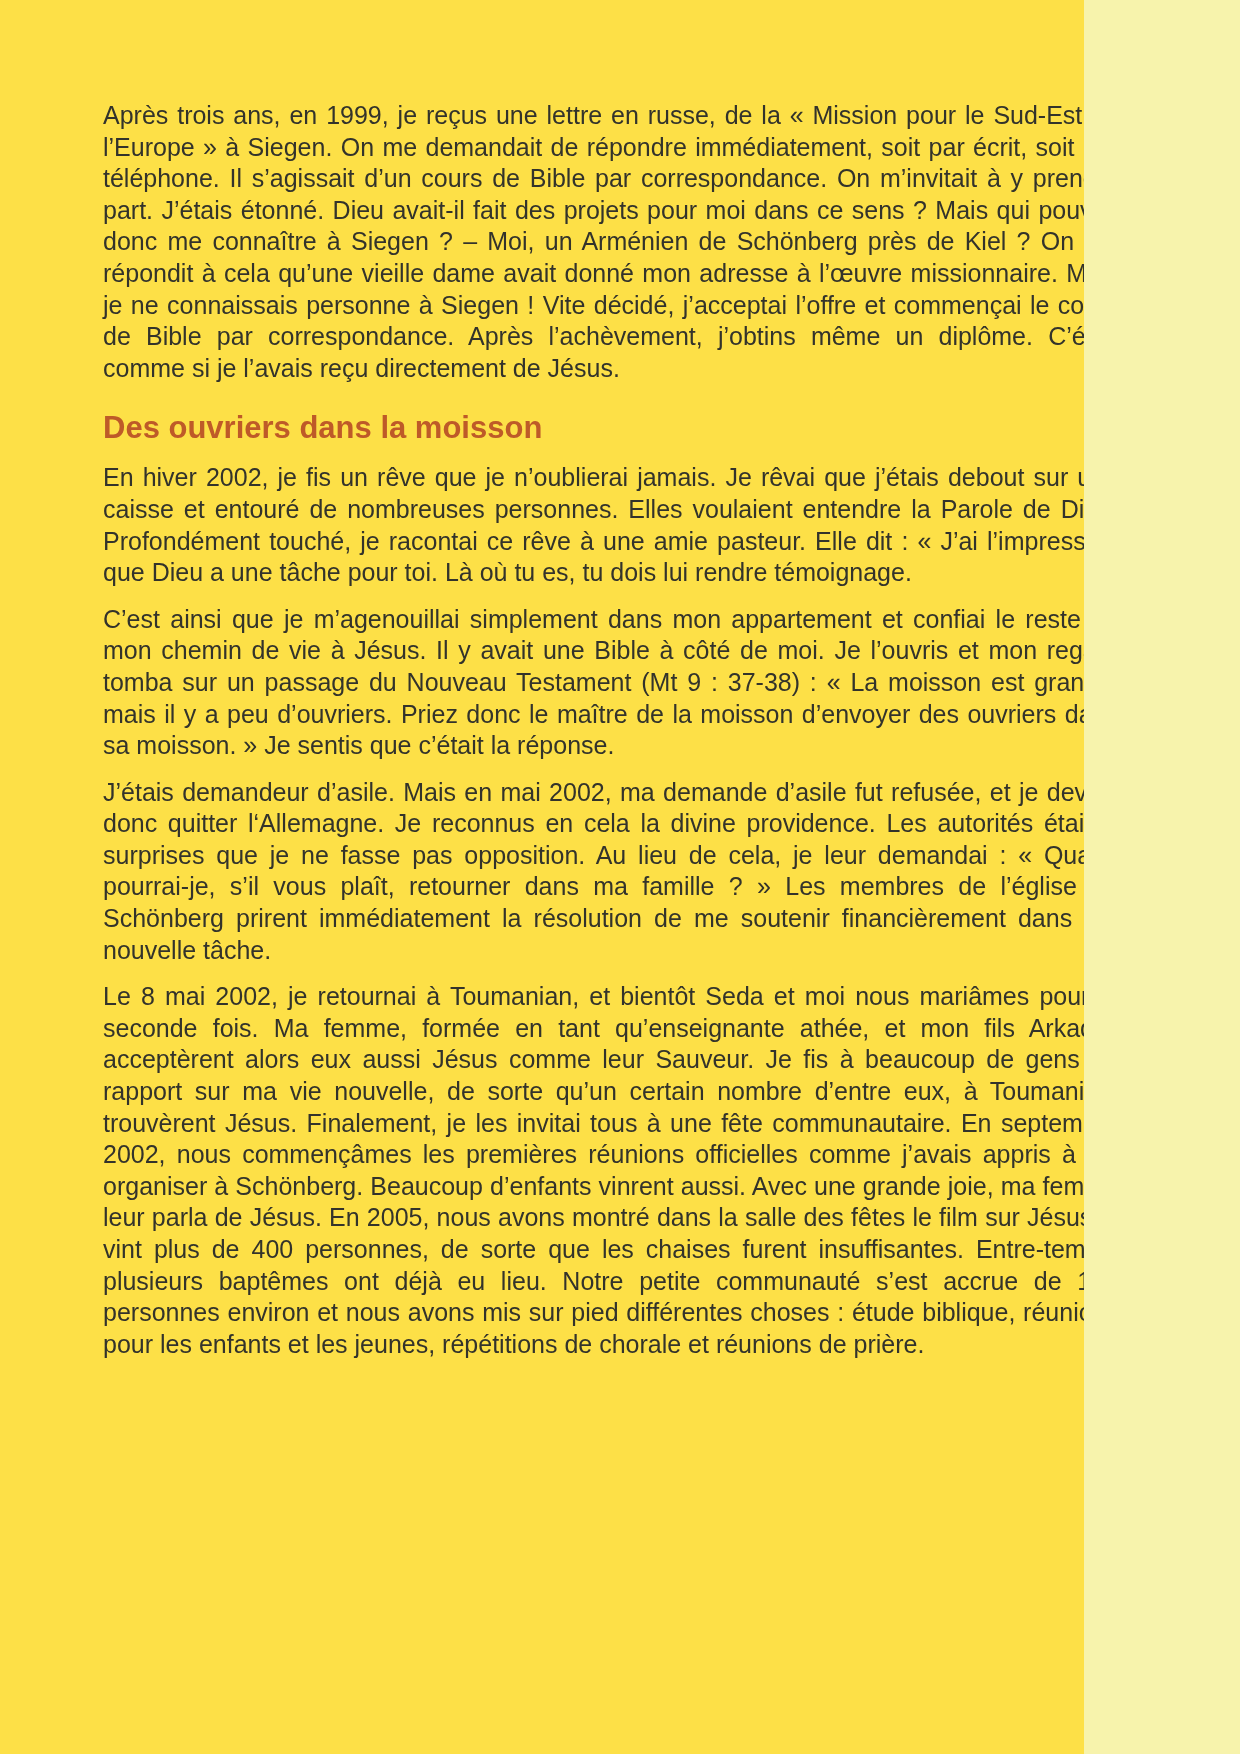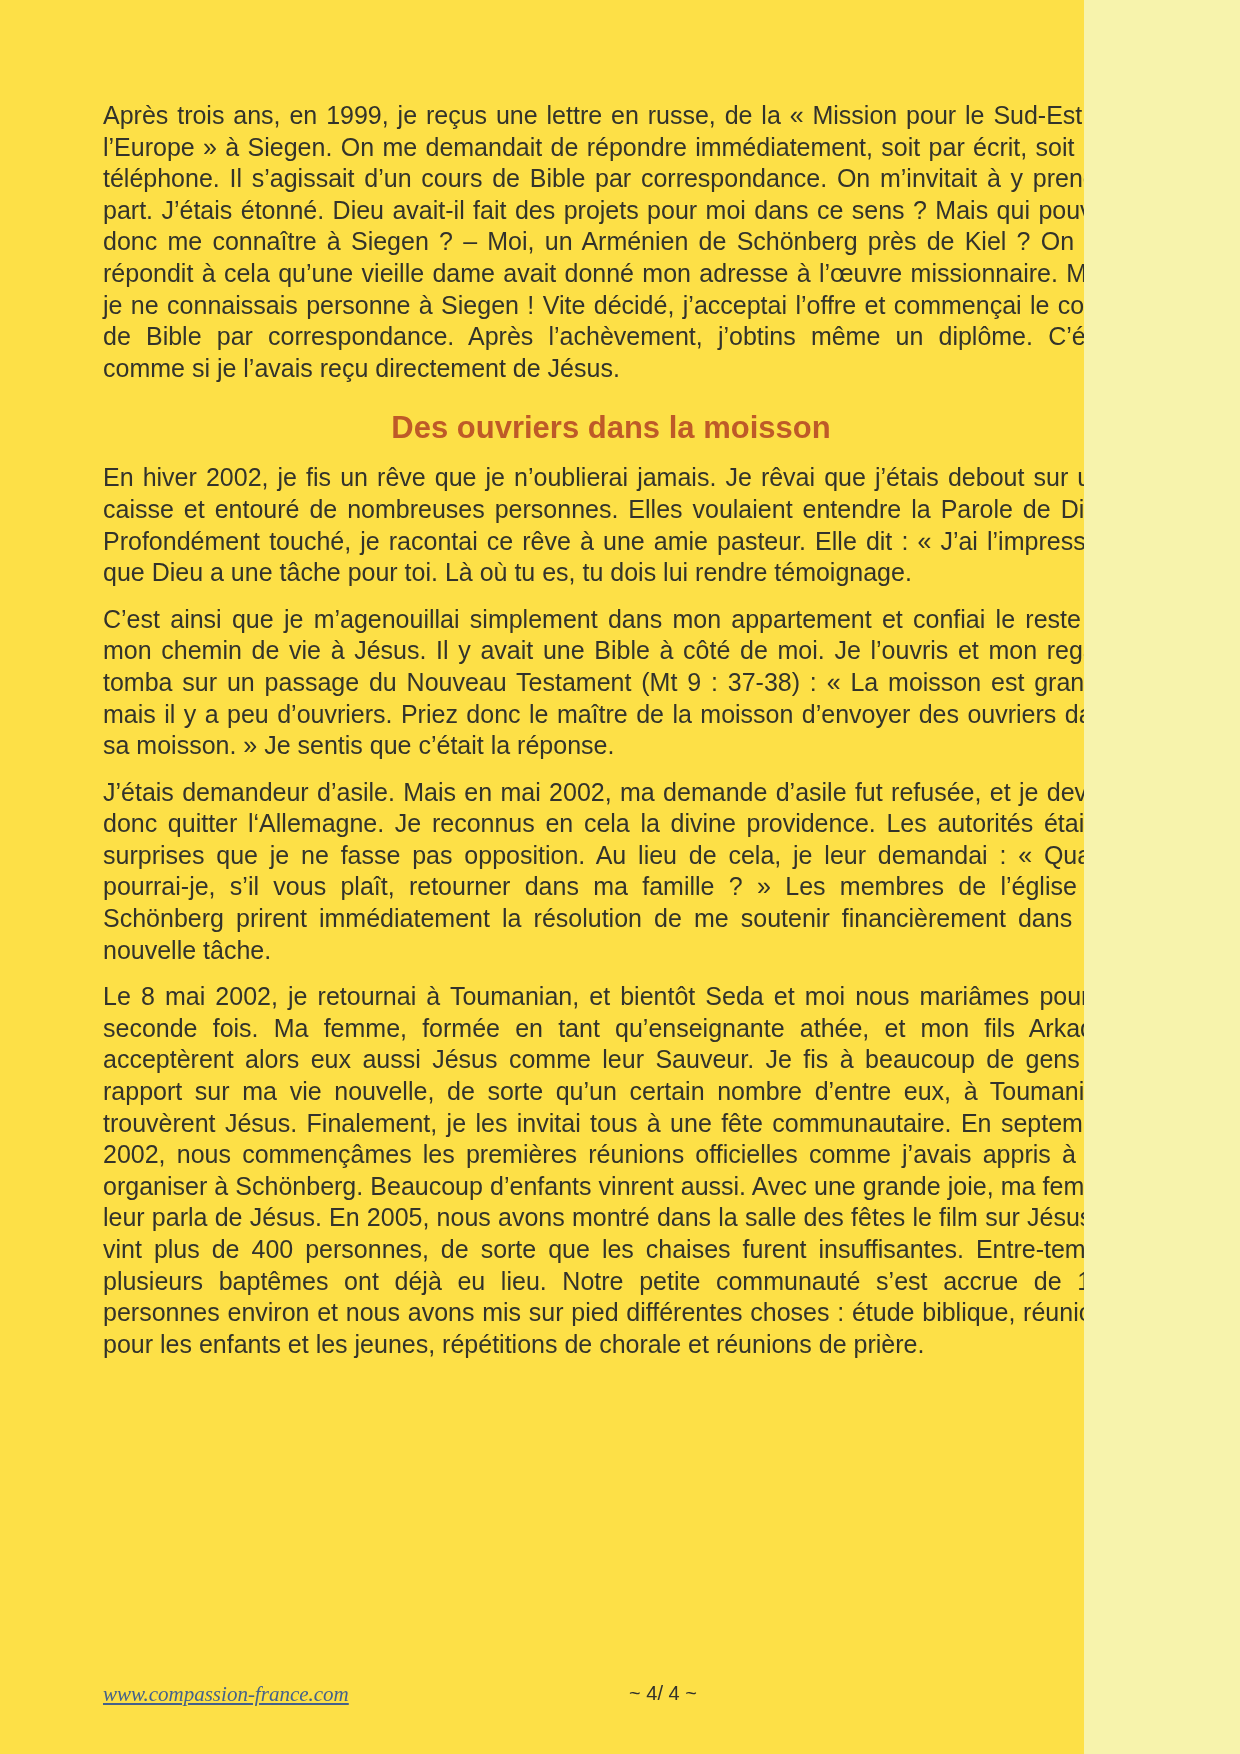--- a/index.html
+++ b/index.html
@@ -31,21 +31,21 @@
     line-height: 31.6px;
     color: #33332b;
     text-align: justify;
   }
   .heading {
     margin: 27px 0 17px 0;
     font-size: 31px;
     line-height: 34px;
     font-weight: bold;
     color: #be5a28;
-    text-align: center;
+    text-align: left;
   }
   .footer {
     position: absolute;
     left: 103px;
     top: 1682px;
     width: 1016px;
     height: 30px;
   }
   .footer-link {
     position: absolute;
@@ -80,17 +80,13 @@
     <p class="para">En hiver 2002, je fis un rêve que je n’oublierai jamais. Je rêvai que j’étais debout sur une caisse et entouré de nombreuses personnes. Elles voulaient entendre la Parole de Dieu. Profondément touché, je racontai ce rêve à une amie pasteur. Elle dit&nbsp;: «&nbsp;J’ai l’impression que Dieu a une tâche pour toi. Là où tu es, tu dois lui rendre témoignage.</p>
 
     <p class="para">C’est ainsi que je m’agenouillai simplement dans mon appartement et confiai le reste de mon chemin de vie à Jésus. Il y avait une Bible à côté de moi. Je l’ouvris et mon regard tomba sur un passage du Nouveau Testament (Mt 9&nbsp;: 37-38)&nbsp;: «&nbsp;La moisson est grande, mais il y a peu d’ouvriers. Priez donc le maître de la moisson d’envoyer des ouvriers dans sa moisson.&nbsp;» Je sentis que c’était la réponse.</p>
 
     <p class="para">J’étais demandeur d’asile. Mais en mai 2002, ma demande d’asile fut refusée, et je devais donc quitter l‘Allemagne. Je reconnus en cela la divine providence. Les autorités étaient surprises que je ne fasse pas opposition. Au lieu de cela, je leur demandai&nbsp;: «&nbsp;Quand pourrai-je, s’il vous plaît, retourner dans ma famille&nbsp;?&nbsp;» Les membres de l’église de Schönberg prirent immédiatement la résolution de me soutenir financièrement dans ma nouvelle tâche.</p>
 
     <p class="para">Le 8 mai 2002, je retournai à Toumanian, et bientôt Seda et moi nous mariâmes pour la seconde fois. Ma femme, formée en tant qu’enseignante athée, et mon fils Arkadik, acceptèrent alors eux aussi Jésus comme leur Sauveur. Je fis à beaucoup de gens un rapport sur ma vie nouvelle, de sorte qu’un certain nombre d’entre eux, à Toumanian, trouvèrent Jésus. Finalement, je les invitai tous à une fête communautaire. En septembre 2002, nous commençâmes les premières réunions officielles comme j’avais appris à les organiser à Schönberg. Beaucoup d’enfants vinrent aussi. Avec une grande joie, ma femme leur parla de Jésus. En 2005, nous avons montré dans la salle des fêtes le film sur Jésus. Il vint plus de 400 personnes, de sorte que les chaises furent insuffisantes. Entre-temps, plusieurs baptêmes ont déjà eu lieu. Notre petite communauté s’est accrue de 100 personnes environ et nous avons mis sur pied différentes choses&nbsp;: étude biblique, réunions pour les enfants et les jeunes, répétitions de chorale et réunions de prière.</p>
 
   </div>
 
-  <div class="footer">
-    <a class="footer-link" href="#">www.compassion-france.com</a>
-    <span class="page-number">~ 4/ 4 ~</span>
-  </div>
 </div>
 
 </body></html>

